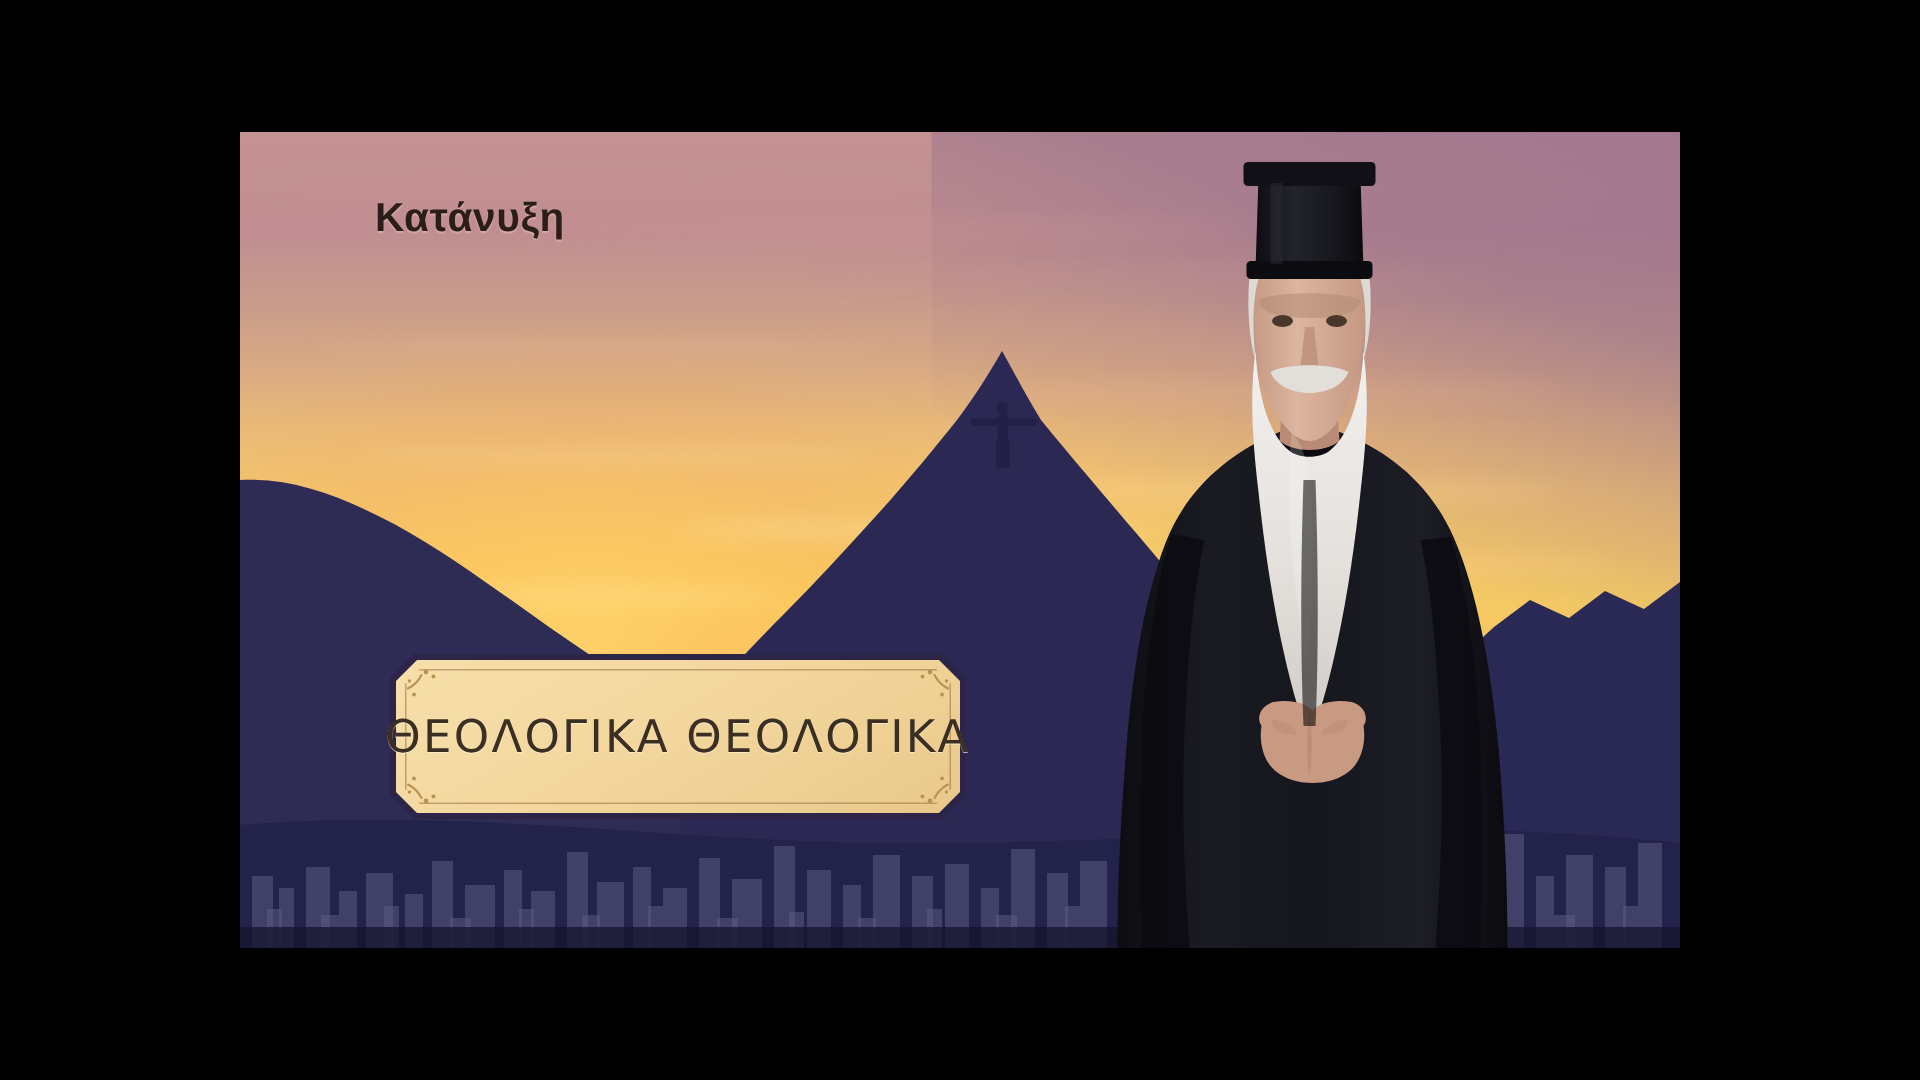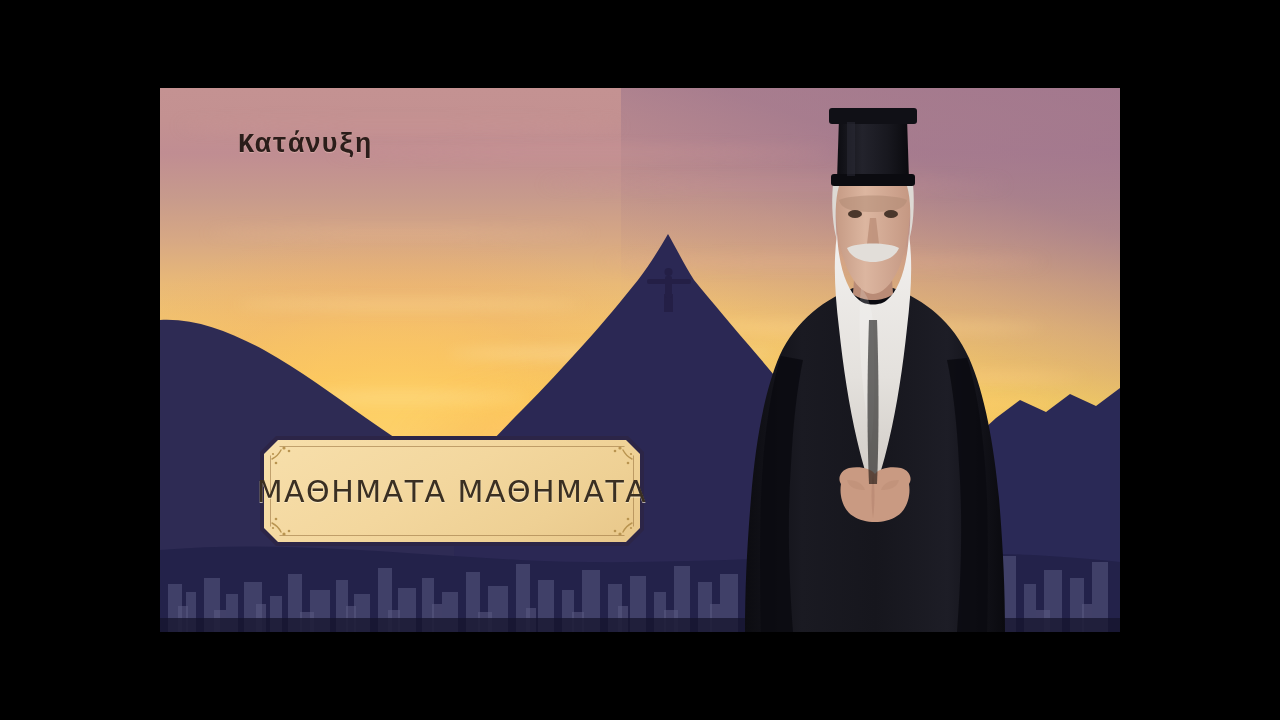--- a/index.html
+++ b/index.html
@@ -119,23 +119,23 @@
     right: 0;
     bottom: 0;
     height: 110px;
     overflow: hidden;
   }
   .city svg { display:block; width:100%; height:100%; }
 
   
   #logo-text {
     position: absolute;
-    left: 78px;
+    left: 90px;
     top: 42px;
-    font-family: Liberation Mono, monospace;
+    font-family: Liberation Sans, sans-serif;
     font-size: 27px;
     font-weight: 600;
     color: #2b1d1a;
     letter-spacing: 0.5px;
     text-shadow: 0 1px 1px rgba(255,225,205,0.35);
     white-space: nowrap;
     text-align: right;
   }
 
   
@@ -470,21 +470,21 @@
       <div class="plaque-orn orn-br">
         <svg viewBox="0 0 30 26">
           <path d="M2,14 C6,12 9,9 11,5" stroke="#b99450" stroke-width="1.4" fill="none" stroke-linecap="round"></path>
           <circle cx="14" cy="3" r="1.6" fill="#b99450"></circle>
           <circle cx="19" cy="6" r="1.3" fill="#b99450"></circle>
           <circle cx="6" cy="18" r="1.3" fill="#b99450"></circle>
           <circle cx="3" cy="9" r="1.1" fill="#b99450"></circle>
         </svg>
       </div>
 
-      <div id="plaque-title">ΜΑΘΗΜΑΤΑ ΜΑΘΗΜΑΤΑ</div>
+      <div id="plaque-title">ΘΕΟΛΟΓΙΚΑ ΘΕΟΛΟΓΙΚΑ</div>
     </div>
 
   </div>
 
   <div style="position:absolute;left:0;top:0;width:1280px;height:88px;background:#000;"></div>
   <div style="position:absolute;left:0;top:632px;width:1280px;height:88px;background:#000;"></div>
   <div style="position:absolute;left:0;top:0;width:160px;height:720px;background:#000;"></div>
   <div style="position:absolute;left:1120px;top:0;width:160px;height:720px;background:#000;"></div>
 
 </div>

